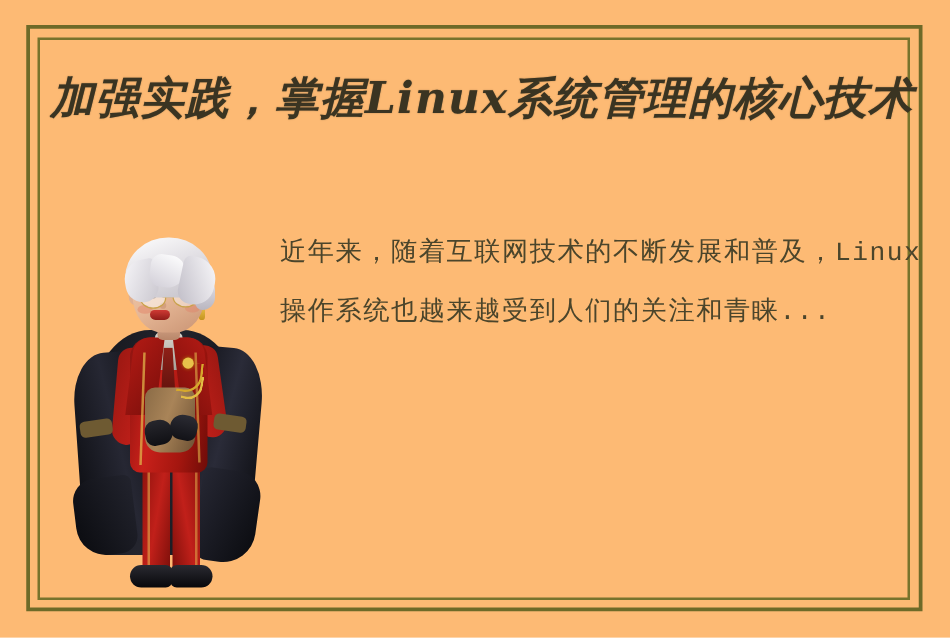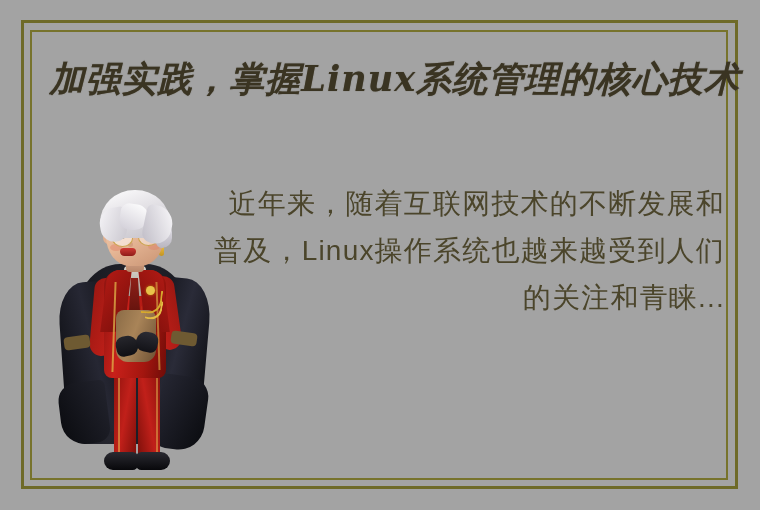--- a/index.html
+++ b/index.html
@@ -10,23 +10,22 @@
     width: 760px;
     height: 510px;
     overflow: hidden;
     font-family: "Liberation Sans", sans-serif;
   }
 
   #poster {
     position: relative;
     width: 760px;
     height: 510px;
-    background: #a3a3a3;
+    background: #fdba74;
     overflow: hidden;
-    text-align: right;
   }
 
   
   .frame-outer {
     position: absolute;
     left: 21px;
     top: 20px;
     width: 717px;
     height: 469px;
     border: 3px solid #6e6a28;
@@ -58,25 +57,25 @@
     letter-spacing: 1px;
     color: #3a3422;
     white-space: pre-wrap;
     word-break: break-all;
     text-shadow: 0 0 1px rgba(58,52,34,0.6);
   }
 
   
   .body-text {
     position: absolute;
-    left: 209px;
+    left: 224px;
     top: 180px;
     width: 516px;
-    font-family: Liberation Sans, sans-serif;
-    font-size: 28px;
+    font-family: Liberation Mono, monospace;
+    font-size: 21px;
     line-height: 47px;
     letter-spacing: 1.2px;
     color: #4b452b;
     word-break: break-all;
   }
 
   
   .character {
     position: absolute;
     left: 58px;

